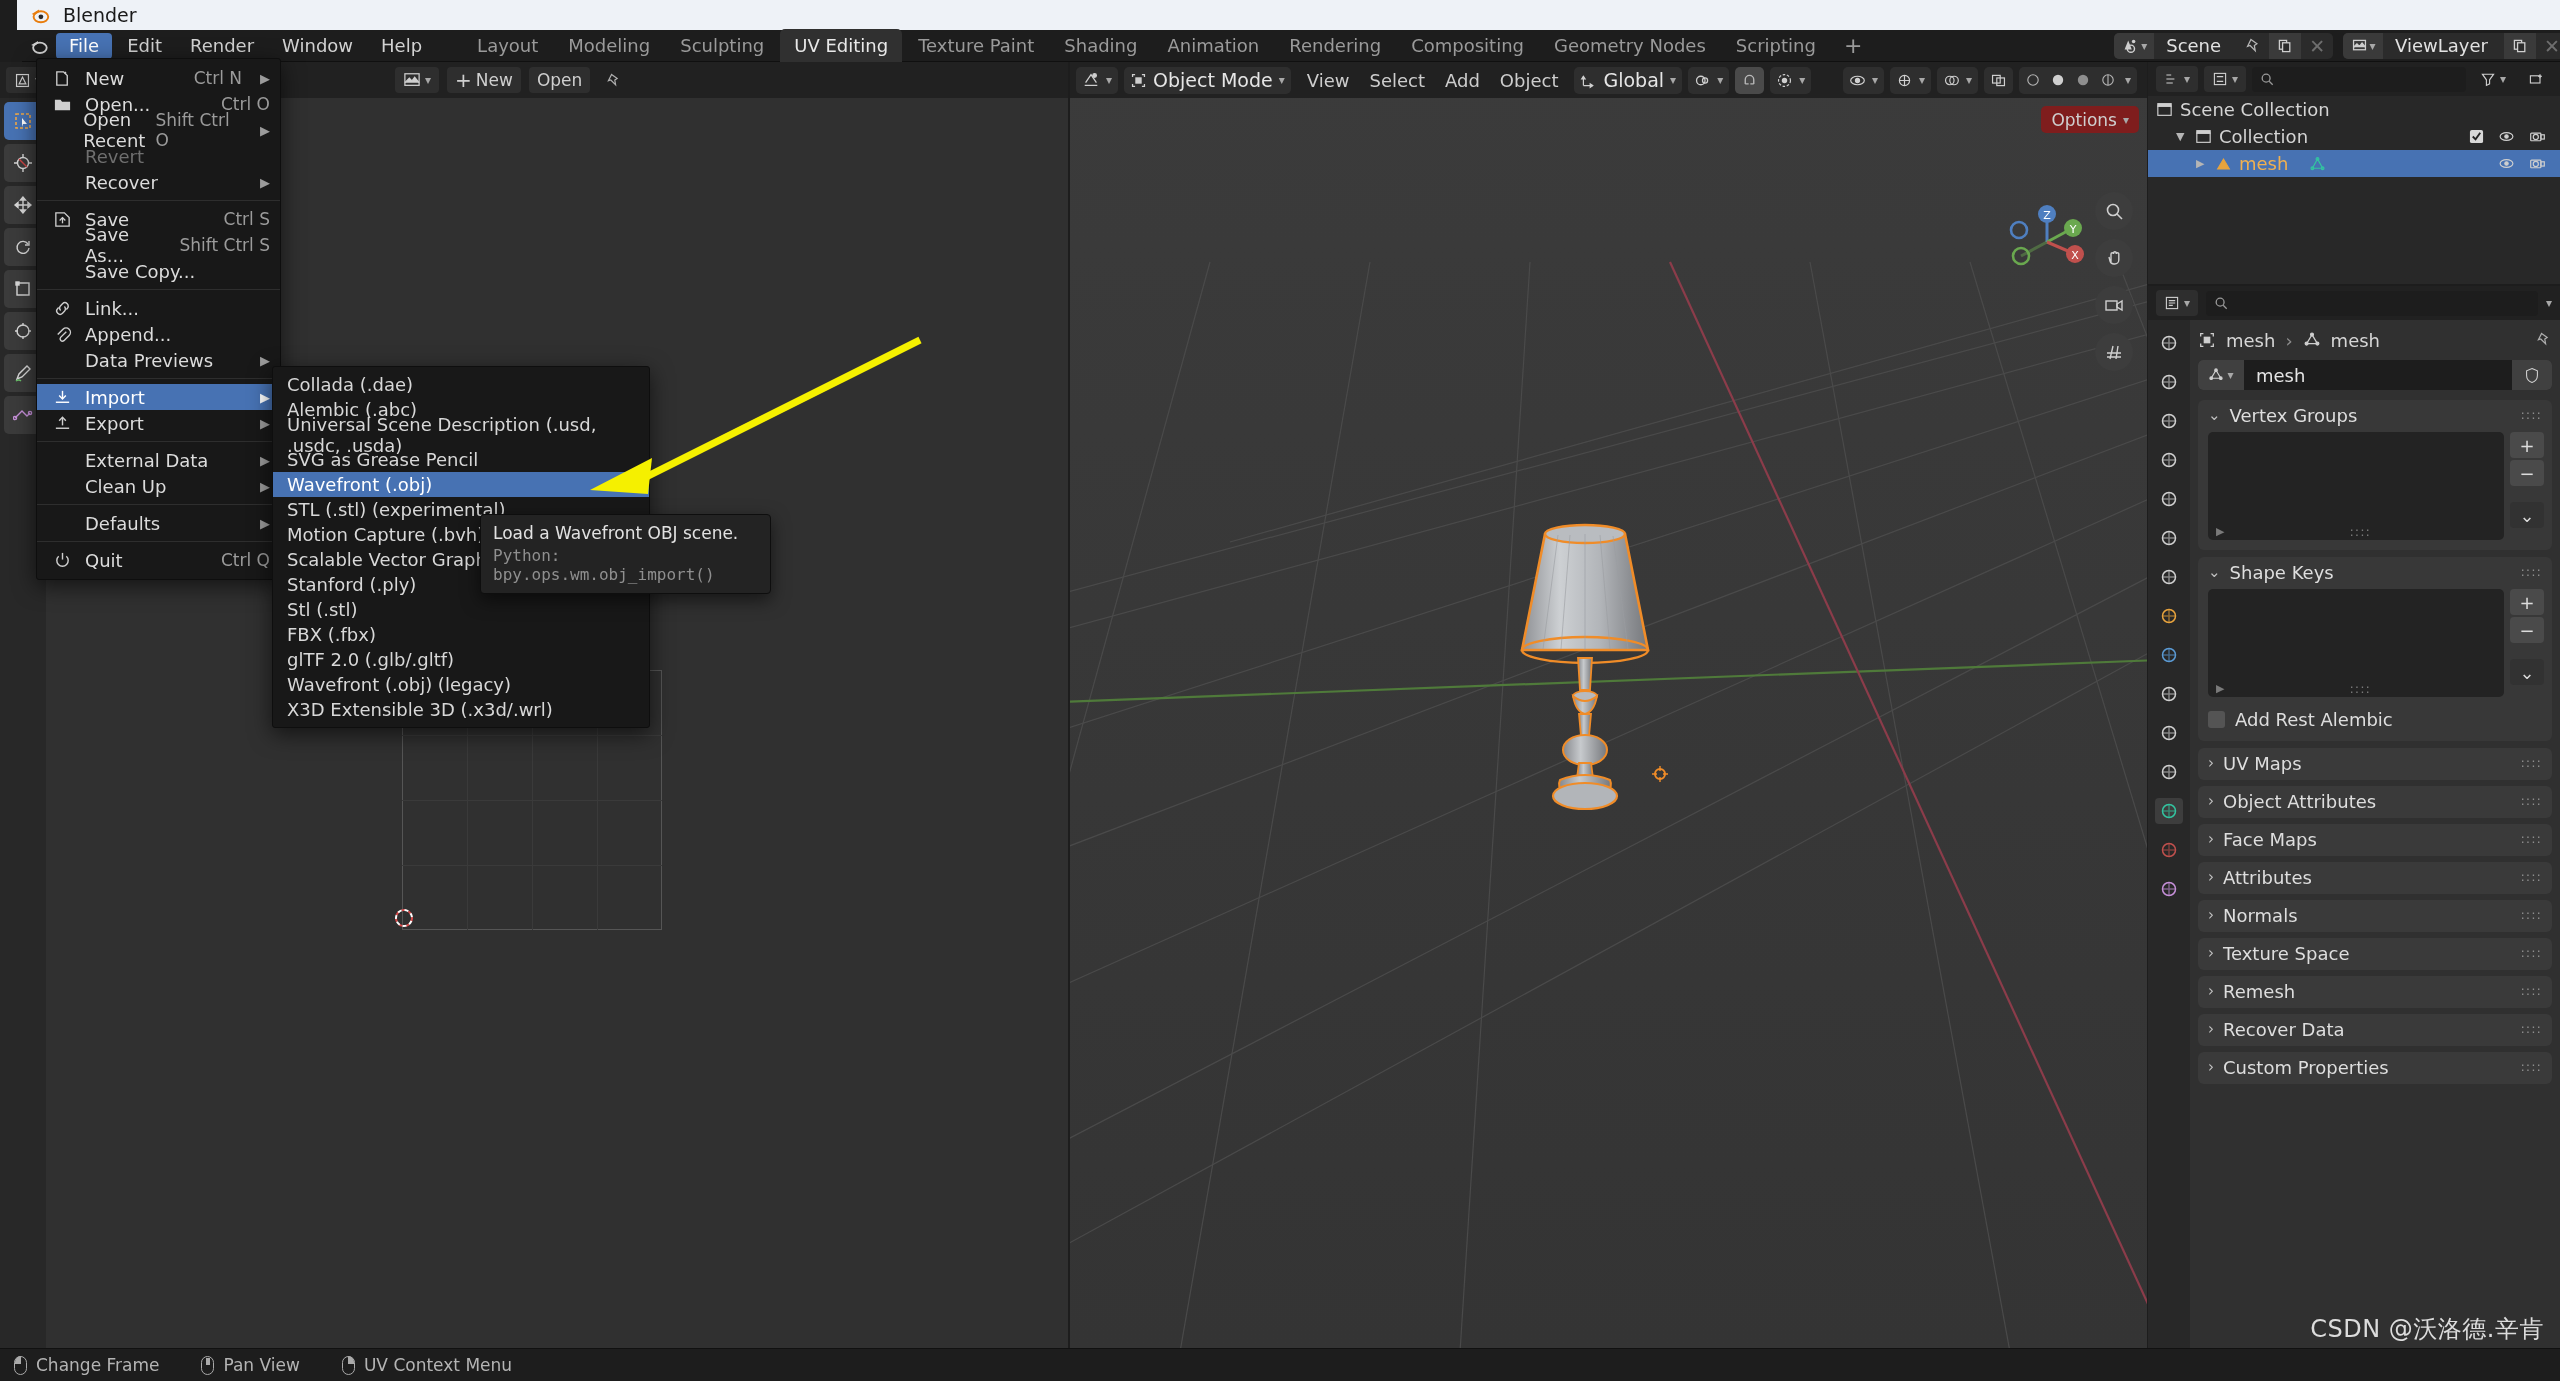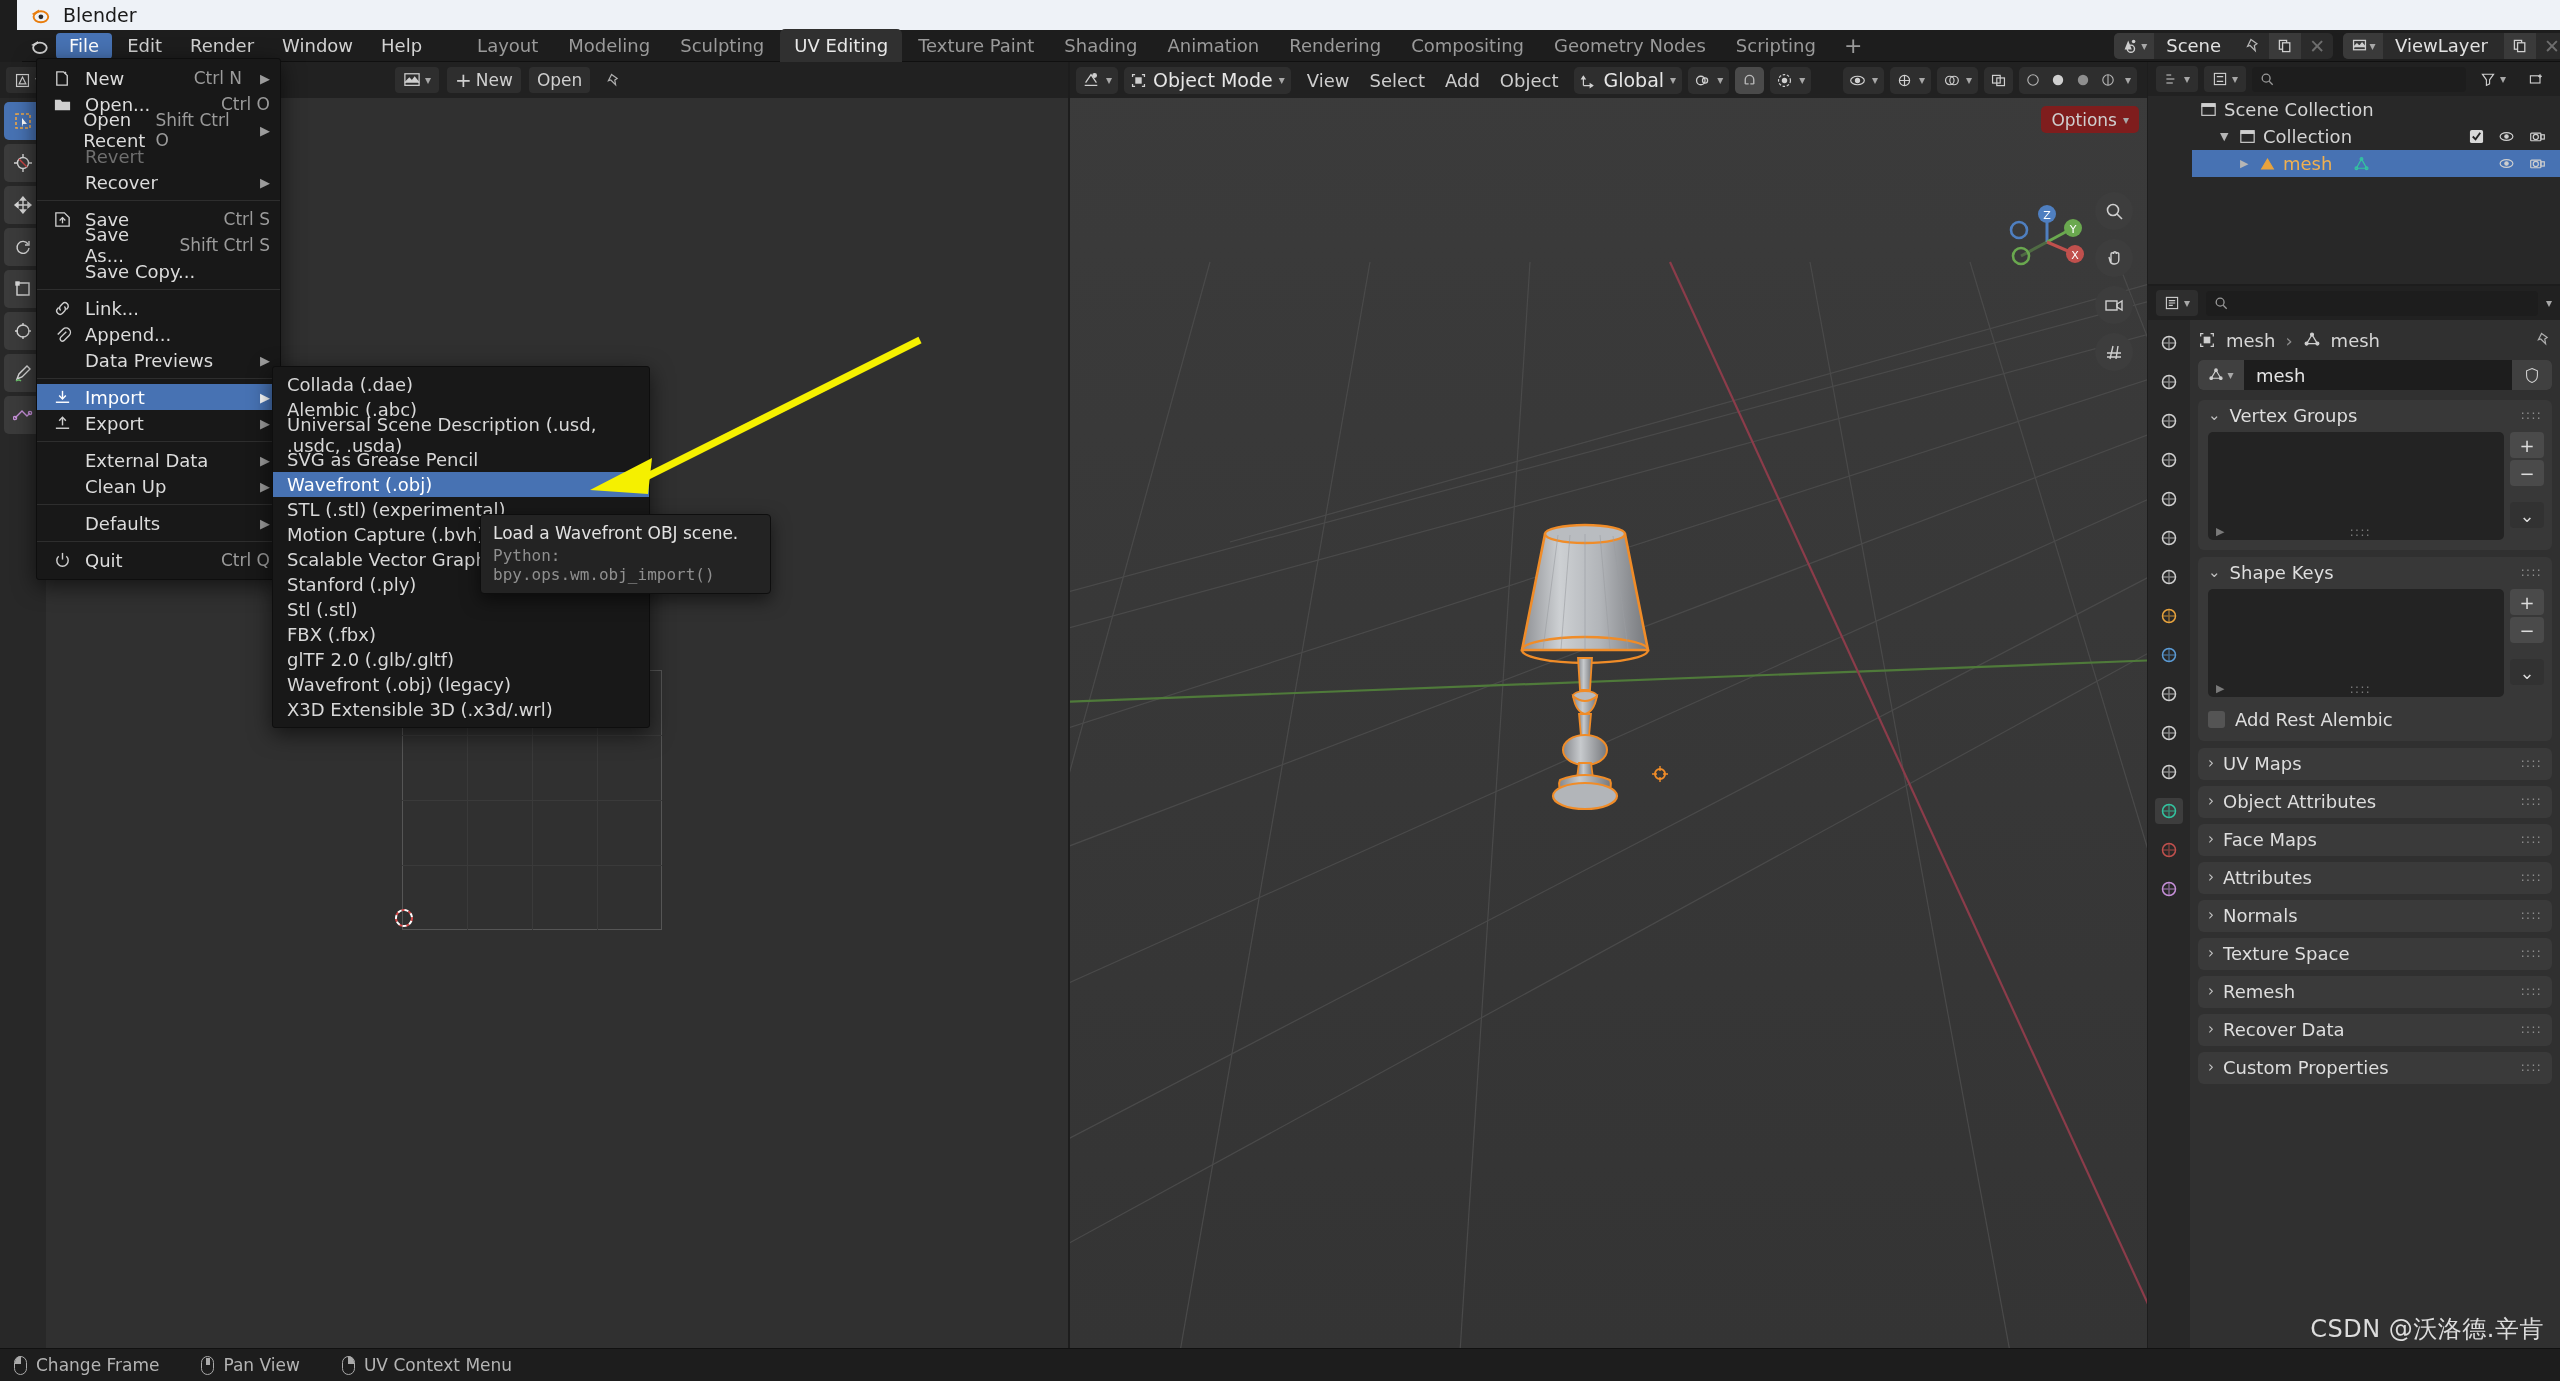--- a/index.html
+++ b/index.html
@@ -83,21 +83,21 @@
                background:#7f1d1d; border-radius:5px; height:27px; padding:0 10px; gap:6px; font-size:17px; color:#cfcfcf;}
   .vp-rtools { position:absolute; right:14px; top:130px; z-index:4; display:flex; flex-direction:column; gap:9px;}
   .rt { width:38px;height:38px;border-radius:50%;background:#3d3d3d;display:flex;align-items:center;justify-content:center; }
   .gizmo { position:absolute; right:52px; top:132px; width:96px; height:96px; z-index:4; }
 
   
   .outliner { position:absolute; left:2148px; top:62px; width:412px; height:222px; background:#282828; }
   .out-header { height:34px; background:#212121; display:flex; align-items:center; gap:6px; padding:0 8px; }
   .search-box { flex:1; height:25px; background:#1d1d1d; border-radius:4px; display:flex;
                 align-items:center; padding:0 8px; gap:6px; }
-  .out-row { display:flex; align-items:center; height:27px; padding-left:1px; gap:7px; font-size:18px; color:#d4d4d4;margin-left:44px; }
+  .out-row { display:flex; align-items:center; height:27px; padding-left:1px; gap:7px; font-size:18px; color:#d4d4d4; }
   .out-row.sel { background:#4772b3; }
   .out-row .name-orange { color:#e8a33d; }
   .out-row.sel .name-orange { color:#f0b050; }
   .out-right { margin-left:auto; display:flex; gap:14px; padding-right:14px; align-items:center;}
 
   .props { position:absolute; left:2148px; top:286px; width:412px; height:1062px; background:#303030; }
   .props-header { height:34px; background:#212121; display:flex; align-items:center; gap:8px; padding:0 8px; }
   .props-tabs { position:absolute; left:0; top:34px; width:42px; bottom:0; background:#282828;
                 display:flex; flex-direction:column; align-items:center; padding-top:10px; gap:13px; }
   .ptab { width:28px; height:26px; display:flex; align-items:center; justify-content:center; border-radius:4px;}

